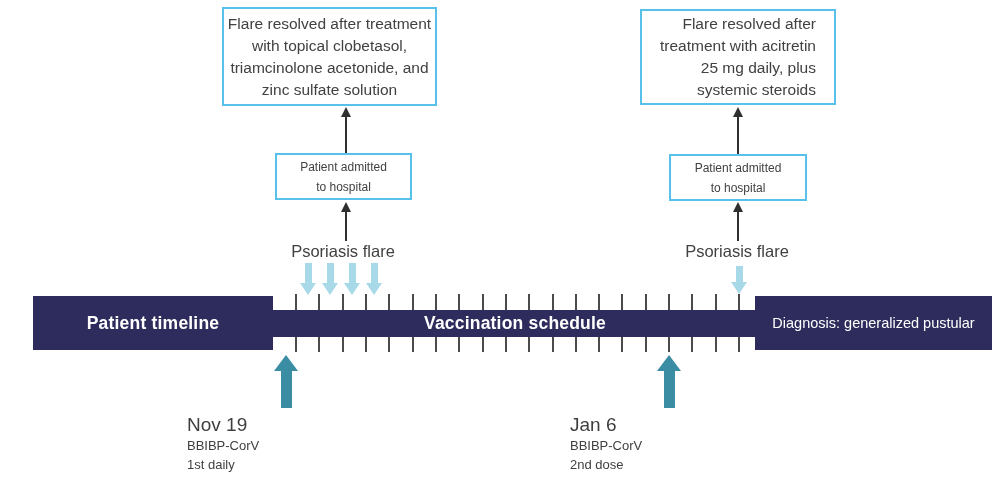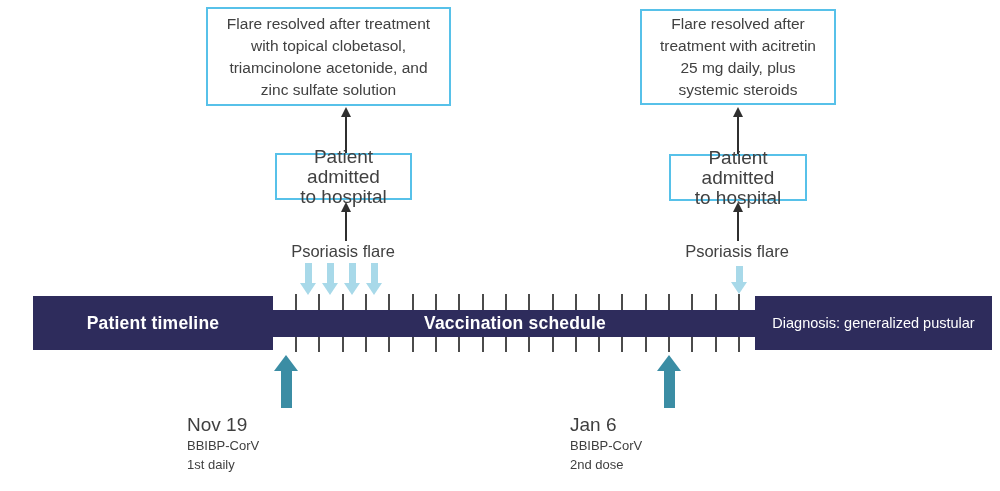--- a/index.html
+++ b/index.html
@@ -7,21 +7,21 @@
     position:relative;width:1000px;height:491px;background:#ffffff;overflow:hidden;
     font-family:"Liberation Sans",sans-serif;color:#414141;
   }
   
   .callout{
     position:absolute;background:#ffffff;border:2px solid #57c1e9;
     display:flex;align-items:center;justify-content:center;text-align:center;
     white-space:pre-line;color:#414141;box-sizing:border-box;
   }
   .callout.big{font-size:15.5px;line-height:22px;}
-  .callout.small{font-size:19px;line-height:20px;}
+  .callout.small{font-size:12px;line-height:20px;}
   
   .navy{
     position:absolute;background:#2e2c5c;color:#ffffff;box-sizing:border-box;
     display:flex;align-items:center;justify-content:center;text-align:right;
   }
   .navy.title{font-size:17.5px;font-weight:bold;letter-spacing:.2px;}
   .navy.bar{font-size:17.5px;font-weight:bold;z-index:2;letter-spacing:.2px;}
   .navy.diag{font-size:14.5px;line-height:19px;font-weight:normal;z-index:3;}
   .navy.diag b{font-weight:normal;}
   
@@ -51,25 +51,25 @@
   .dose-group{position:absolute;width:200px;}
   .dose-text{position:absolute;top:58px;left:0;width:200px;text-align:left;color:#3f3f3f;}
   .dose-date{font-size:19px;line-height:23px;}
   .dose-line{font-size:13px;line-height:19px;}
 </style>
 </head>
 <body>
 
 <div id="canvas">
 
-  <div class="callout big" style="left:206px;top:7px;width:245px;height:99px;">Flare resolved after treatment
+  <div class="callout big" style="left:222px;top:7px;width:215px;height:99px;">Flare resolved after treatment
 with topical clobetasol,
 triamcinolone acetonide, and
 zinc sulfate solution</div>
-  <div class="callout big" style="left:640px;top:9px;width:196px;height:96px;">Flare resolved after
+  <div class="callout big" style="left:640px;top:9px;width:196px;height:96px;text-align:right;">Flare resolved after
 treatment with acitretin
 25 mg daily, plus
 systemic steroids</div>
 
   <div class="black-arrow" style="left:345px;top:117px;height:37px;"></div>
   <div class="black-arrow" style="left:345px;top:212px;height:29px;"></div>
   <div class="black-arrow" style="left:737px;top:117px;height:38px;"></div>
   <div class="black-arrow" style="left:737px;top:212px;height:29px;"></div>
 
   <div class="callout small" style="left:275px;top:153px;width:137px;height:47px;">Patient admitted

